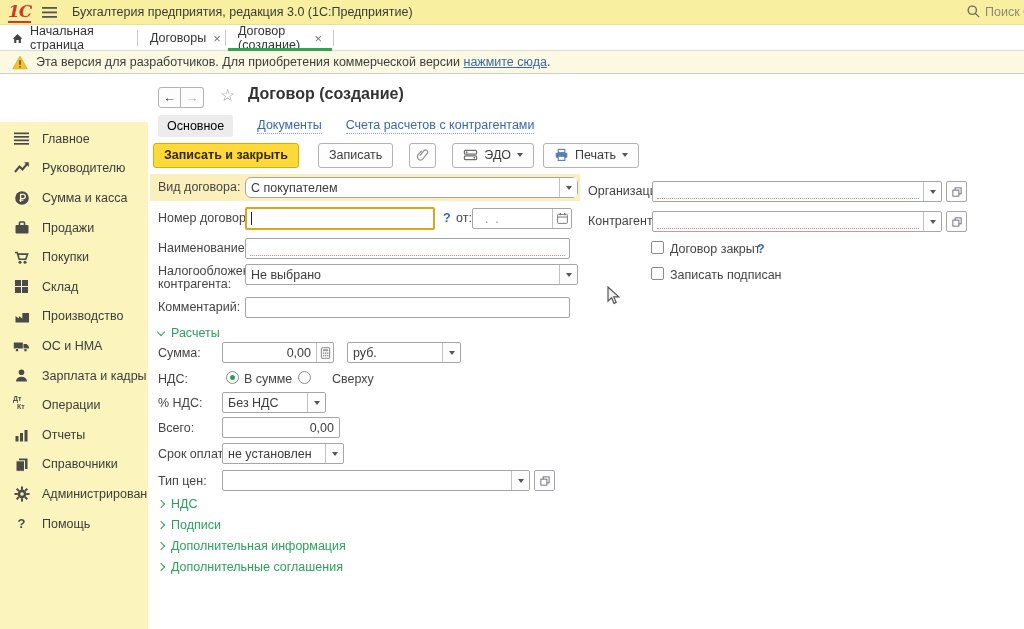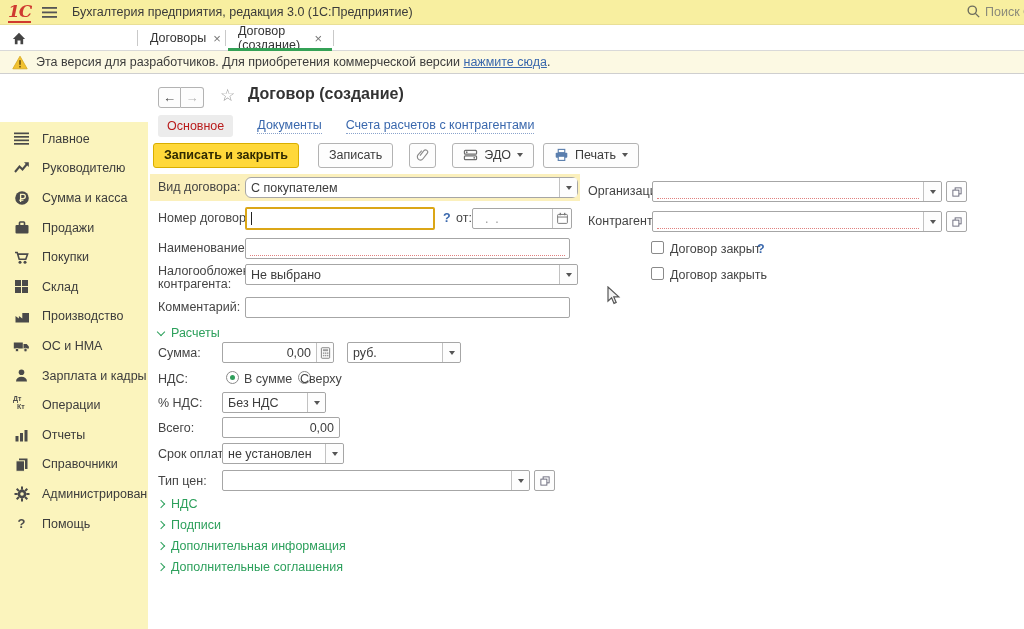--- a/index.html
+++ b/index.html
@@ -35,21 +35,21 @@
   .main { position:absolute; left:148px; top:74px; width:876px; height:555px; background:#fff; }
 
   .navbtns { position:absolute; left:10px; top:13px; display:flex; }
   .navbtn { width:23px; height:21px; border:1px solid #b3b3b3; background:#fdfdfd; display:flex; align-items:center; justify-content:center; font-size:13px; color:#444; cursor:pointer; }
   .navbtn.first { border-radius:3px 0 0 3px; }
   .navbtn.last { border-radius:0 3px 3px 0; border-left:none; color:#b5b5b5; }
   .star { position:absolute; left:72px; top:11px; font-size:17px; color:#9a9a9a; cursor:pointer; }
   .page-title { position:absolute; left:100px; top:11px; font-size:16px; font-weight:bold; color:#333; }
 
   .navlinks { position:absolute; left:10px; top:40px; height:24px; display:flex; align-items:center; }
-  .chip { background:#ececec; border-radius:3px; padding:4px 9px; color:#b91c1c; cursor:pointer; }
+  .chip { background:#ececec; border-radius:3px; padding:4px 9px; color:#000000; cursor:pointer; }
   .navlink { color:#3a68ad; border-bottom:1px dotted #8aa3cc; margin-left:24px; cursor:pointer; line-height:15px; }
 
   .toolbar { position:absolute; left:5px; top:68px; height:26px; display:flex; align-items:center; }
   .btn { height:25px; border:1px solid #b3b3b3; background:#fdfdfd; border-radius:3px; display:flex; align-items:center; gap:6px; padding:0 10px; cursor:pointer; color:#3c3c3c; }
   .btn-primary { background:#ffd83a; border-color:#d9ae00; font-weight:bold; color:#302a00; margin-right:10px; }
   .btn + .btn { margin-left:9px; }
   .btn.iconic { width:27px; justify-content:center; padding:0; }
 
   .dda { width:0; height:0; border-left:3.5px solid transparent; border-right:3.5px solid transparent; border-top:4px solid #555; display:inline-block; }
 
@@ -105,20 +105,21 @@
         </svg>
       <span>Поиск Ct</span>
     </span>
   </div>
 
   <div class="tabbar">
     <div class="tab" style="left:0;width:138px;">
       <svg width="14" height="13" viewBox="0 0 16 15">
           <path d="M8 1 L15 8 h-2.2 v6 H9.7 V9.8 H6.3 V14 H3.2 V8 H1 Z" fill="#444"></path>
         </svg>
+      <span>Начальная страница</span>
       <span class="sep"></span>
     </div>
     <div class="tab" style="left:138px;width:88px;">
       <span>Договоры</span>
       <span class="tab-close">×</span>
       <span class="sep"></span>
     </div>
     <div class="tab" style="left:226px;width:108px;">
       <span>Договор (создание)</span>
       <span class="tab-close">×</span>
@@ -407,21 +408,21 @@
       <span class="txt">руб.</span>
       <span class="arrow-box">
           <span class="dda"></span>
         </span>
     </div>
 
     <div class="lbl" style="left:10px;top:298px;">НДС:</div>
     <span class="radio sel" style="position:absolute;left:78px;top:297px;"></span>
     <div class="lbl" style="left:96px;top:298px;">В сумме</div>
     <span class="radio" style="position:absolute;left:150px;top:297px;"></span>
-    <div class="lbl" style="left:152px;top:298px;">Сверху</div>
+    <div class="lbl" style="left:184px;top:298px;">Сверху</div>
 
     <div class="lbl" style="left:10px;top:322px;">% НДС:</div>
     <div class="field" style="left:74px;top:318px;width:104px;">
       <span class="txt">Без НДС</span>
       <span class="arrow-box">
           <span class="dda"></span>
         </span>
     </div>
 
     <div class="lbl" style="left:10px;top:347px;">Всего:</div>
@@ -496,21 +497,21 @@
           <rect x="5.5" y="2.5" width="8" height="8" fill="none" stroke="#667" stroke-width="1.2"></rect>
           <rect x="2.5" y="5.5" width="8" height="8" fill="#fff" stroke="#667" stroke-width="1.2"></rect>
         </svg>
     </div>
 
     <span class="checkbox" style="position:absolute;left:503px;top:167px;"></span>
     <div class="lbl" style="left:522px;top:168px;">Договор закрыт</div>
     <span class="help" style="position:absolute;left:609px;top:168px;">?</span>
 
     <span class="checkbox" style="position:absolute;left:503px;top:193px;"></span>
-    <div class="lbl" style="left:522px;top:194px;">Договор закрыть</div>
+    <div class="lbl" style="left:522px;top:194px;">Записать подписан</div>
 
   </div>
 
   <div class="cursor">
     <svg width="17" height="19" viewBox="0 0 17 19">
         <path d="M2 1 L2 15.2 L5.6 11.8 L8 17.4 L10.2 16.4 L7.8 10.9 L12.8 10.9 Z" fill="#f2f2f2" stroke="#555" stroke-width="1.2"></path>
       </svg>
   </div>
 
 </div>

